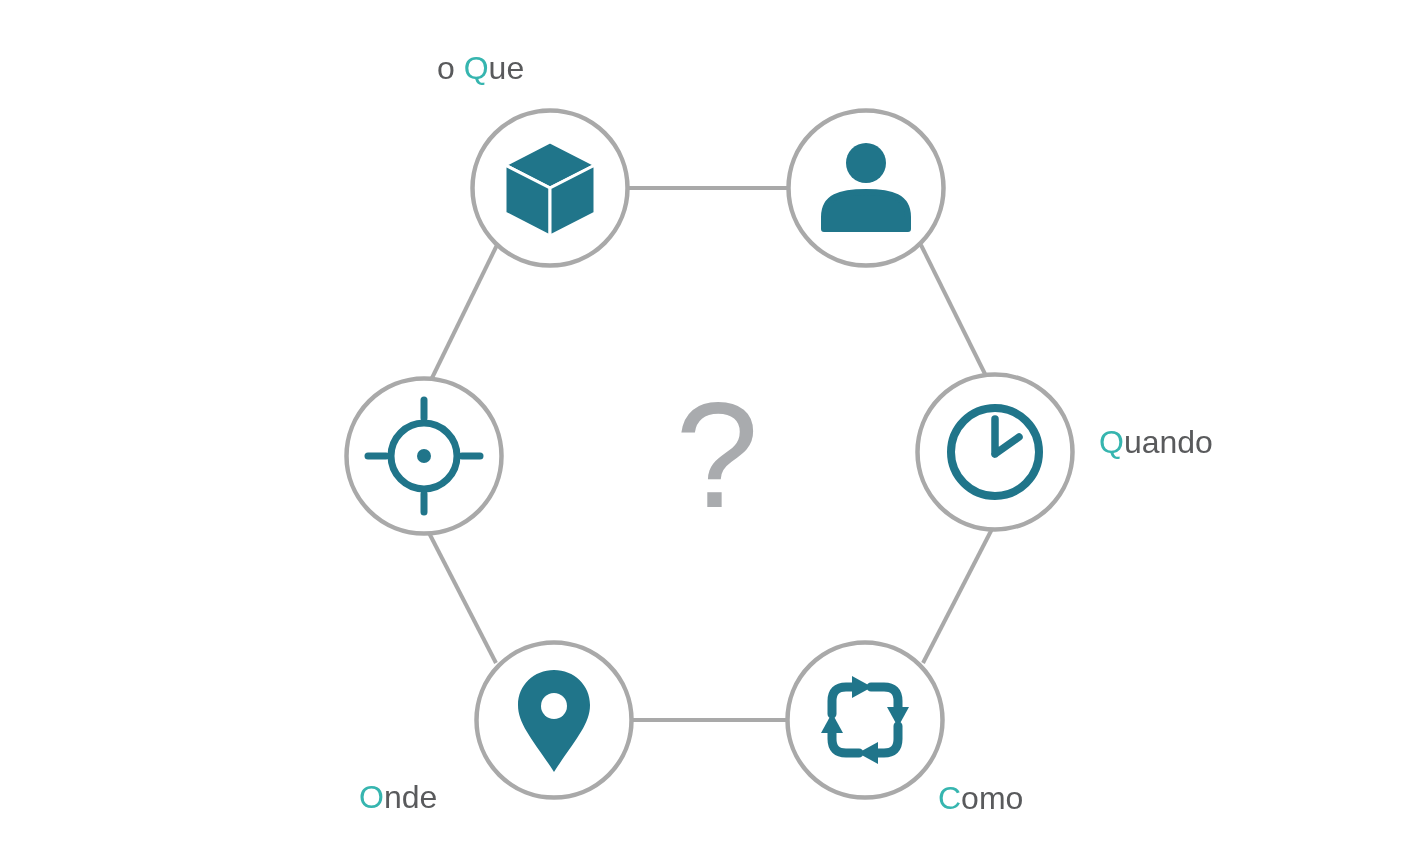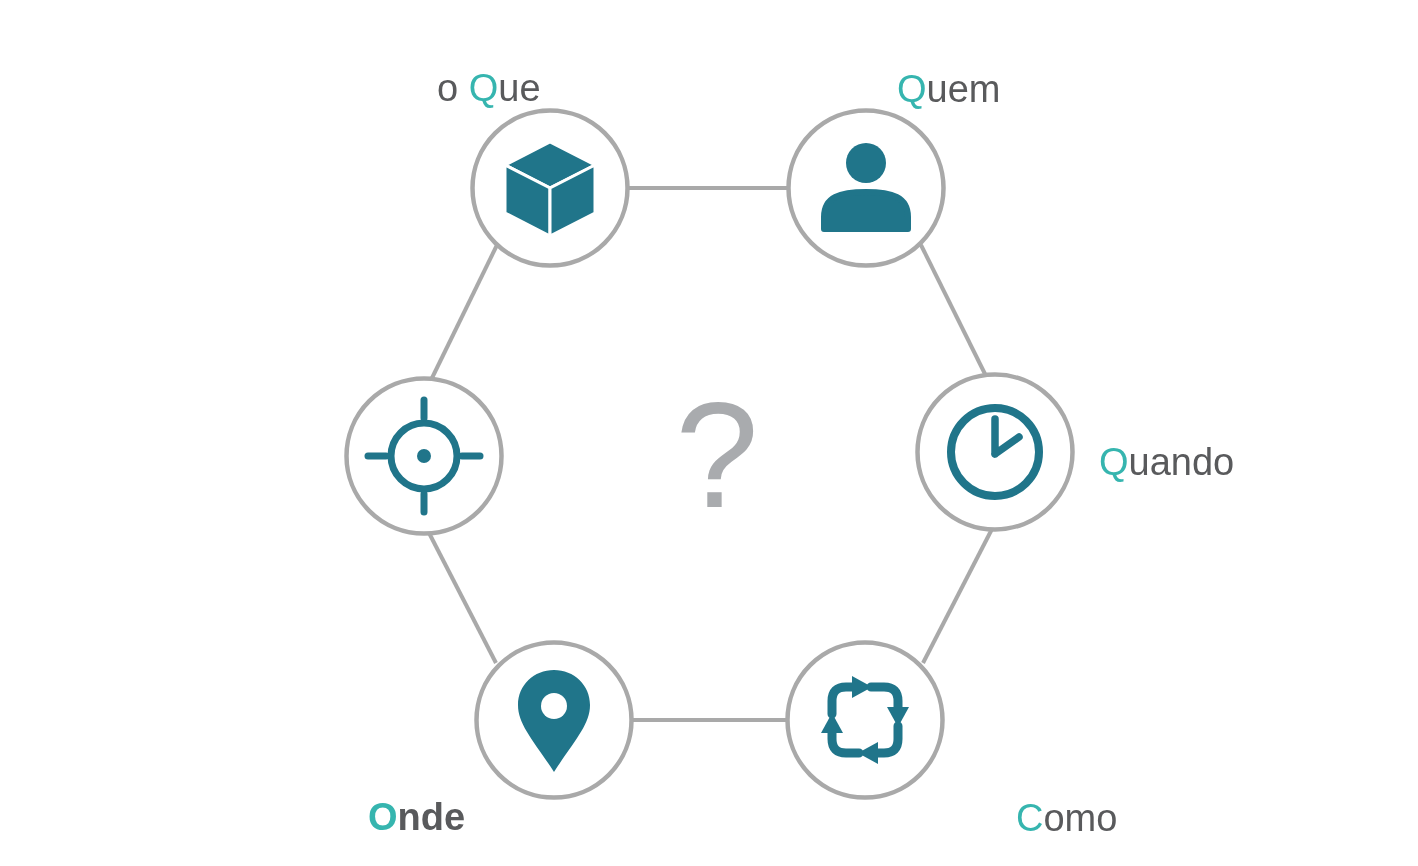--- a/index.html
+++ b/index.html
@@ -13,33 +13,32 @@
   .stage{
     position:relative;
     width:1418px;height:866px;
     background:#ffffff;
     overflow:hidden;
     font-family:"Liberation Sans", sans-serif;
   }
   .stage svg{position:absolute;left:0;top:0;}
   .label{
     position:absolute;
-    font-size:38px;
+    font-size:32px;
     line-height:46px;
     color:var(--text);
     white-space:pre;
     letter-spacing:0px;
-    margin-top:20px;
   }
   .label .accent{color:var(--accent);}
   .lbl-0{left:437px;top:45px;}
   .lbl-1{left:897px;top:46px;}
   .lbl-2{left:1099px;top:419px;}
-  .lbl-3{left:1016px;top:775px;}
-  .lbl-4{left:368px;top:774px;font-weight:bold;}
+  .lbl-3{left:938px;top:775px;}
+  .lbl-4{left:359px;top:774px;}
   .lbl-5{left:128px;top:417px;}
 </style>
 </head>
 <body>
 
 <div class="stage">
 
   <svg width="1418" height="866" viewBox="0 0 1418 866">
 
     <g stroke="#A9A9A9" stroke-width="4">
@@ -98,21 +97,20 @@
       <line x1="-38" y1="0" x2="-56" y2="0" stroke-width="7"></line>
       <line x1="38" y1="0" x2="56" y2="0" stroke-width="7"></line>
       <circle r="7" fill="#20758A" stroke="none"></circle>
     </g>
 
     <text x="717" y="507" text-anchor="middle" font-size="150" font-family="Liberation Sans, sans-serif" fill="#A9ABAE">?</text>
   </svg>
 
   <div class="label lbl-0"><span>o </span><span class="accent">Q</span><span>ue</span></div>
 
-  <div class="label lbl-1"><span></span><span class="accent">Q</span><span>uem</span></div>
 
   <div class="label lbl-2"><span></span><span class="accent">Q</span><span>uando</span></div>
 
   <div class="label lbl-3"><span></span><span class="accent">C</span><span>omo</span></div>
 
   <div class="label lbl-4"><span></span><span class="accent">O</span><span>nde</span></div>
 
 
 </div>
 

